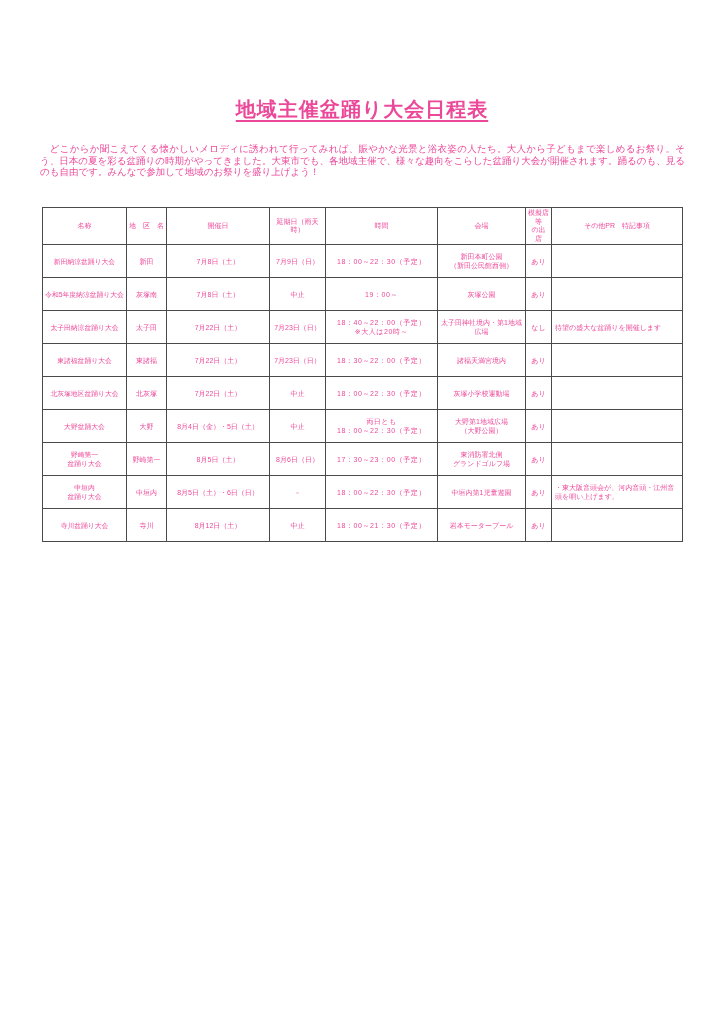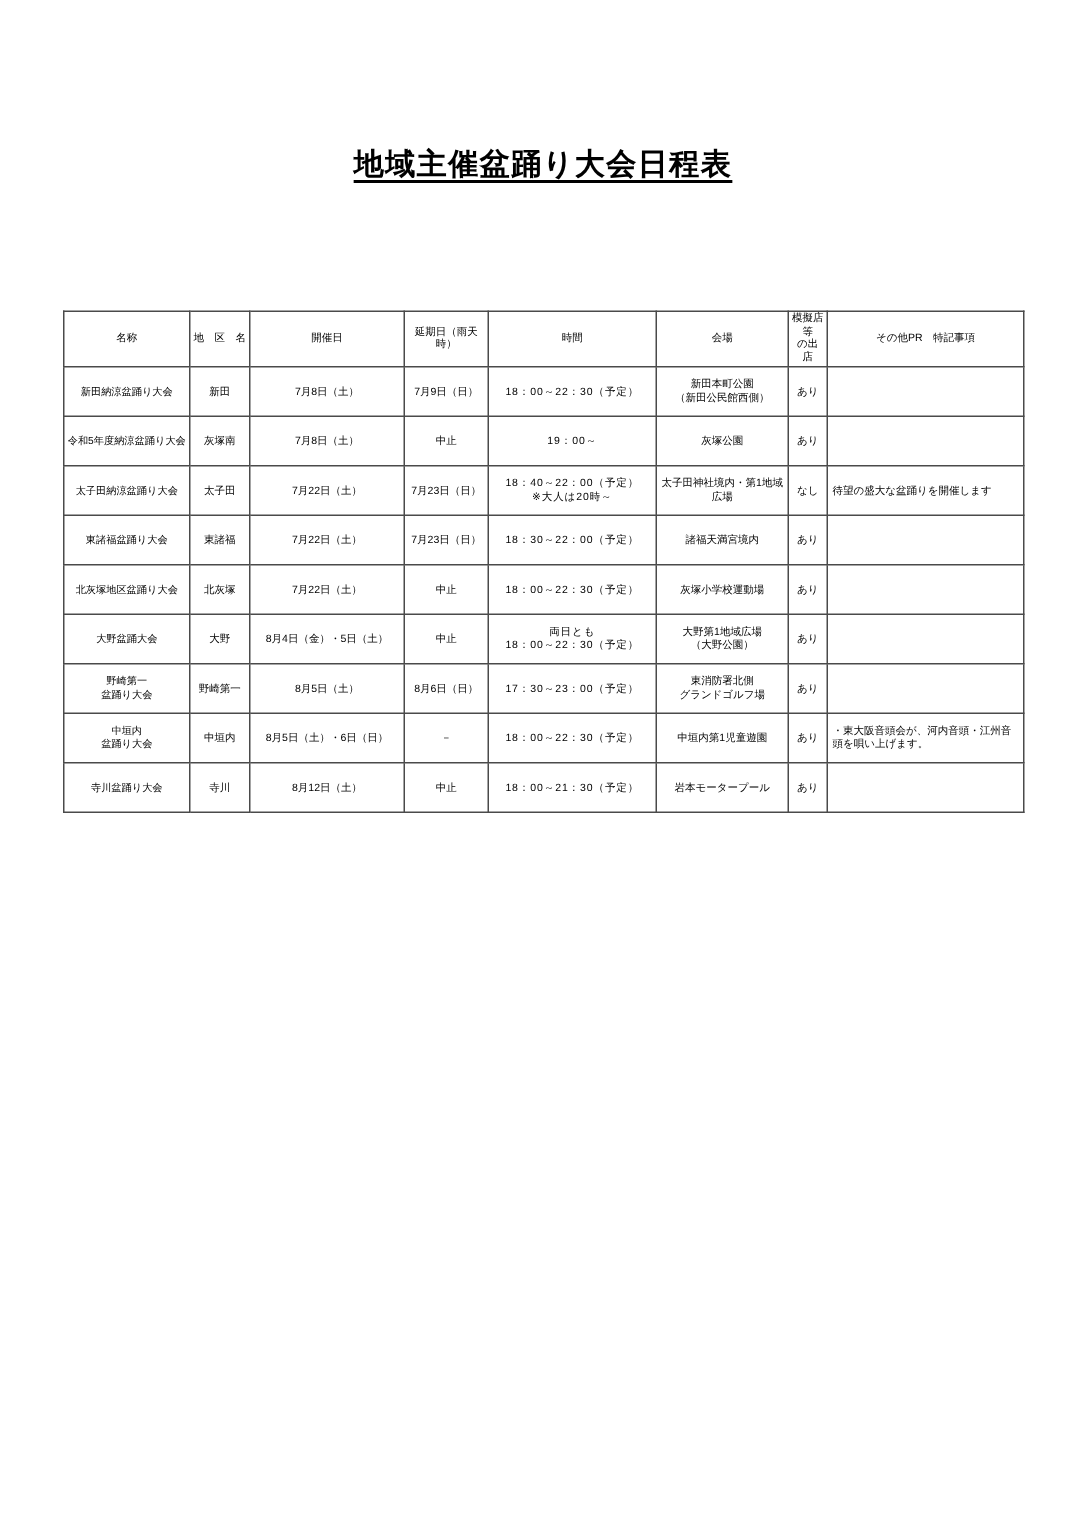--- a/index.html
+++ b/index.html
@@ -6,21 +6,21 @@
     margin: 0;
     padding: 0;
     background: #ffffff;
   }
   .page {
     position: relative;
     width: 724px;
     height: 976px;
     background: #ffffff;
     font-family: "Liberation Sans", "DejaVu Sans", sans-serif;
-    color: #000000;
+    color: #ec4899;
     overflow: hidden;
   }
   .title {
     position: absolute;
     top: 96px;
     left: 0;
     width: 100%;
     text-align: center;
     font-size: 20px;
     font-weight: bold;
@@ -76,20 +76,21 @@
 </style>
 </head>
 <body>
 
 <div class="page">
 
   <div class="title">
     <span class="title-text">地域主催盆踊り大会日程表</span>
   </div>
 
+  <div class="intro">　どこからか聞こえてくる懐かしいメロディに誘われて行ってみれば、賑やかな光景と浴衣姿の人たち。大人から子どもまで楽しめるお祭り。そう、日本の夏を彩る盆踊りの時期がやってきました。大東市でも、各地域主催で、様々な趣向をこらした盆踊り大会が開催されます。踊るのも、見るのも自由です。みんなで参加して地域のお祭りを盛り上げよう！</div>
 
   <table class="schedule">
     <colgroup>
       <col class="col-name">
       <col class="col-district">
       <col class="col-date">
       <col class="col-postponed">
       <col class="col-time">
       <col class="col-venue">
       <col class="col-stalls">

